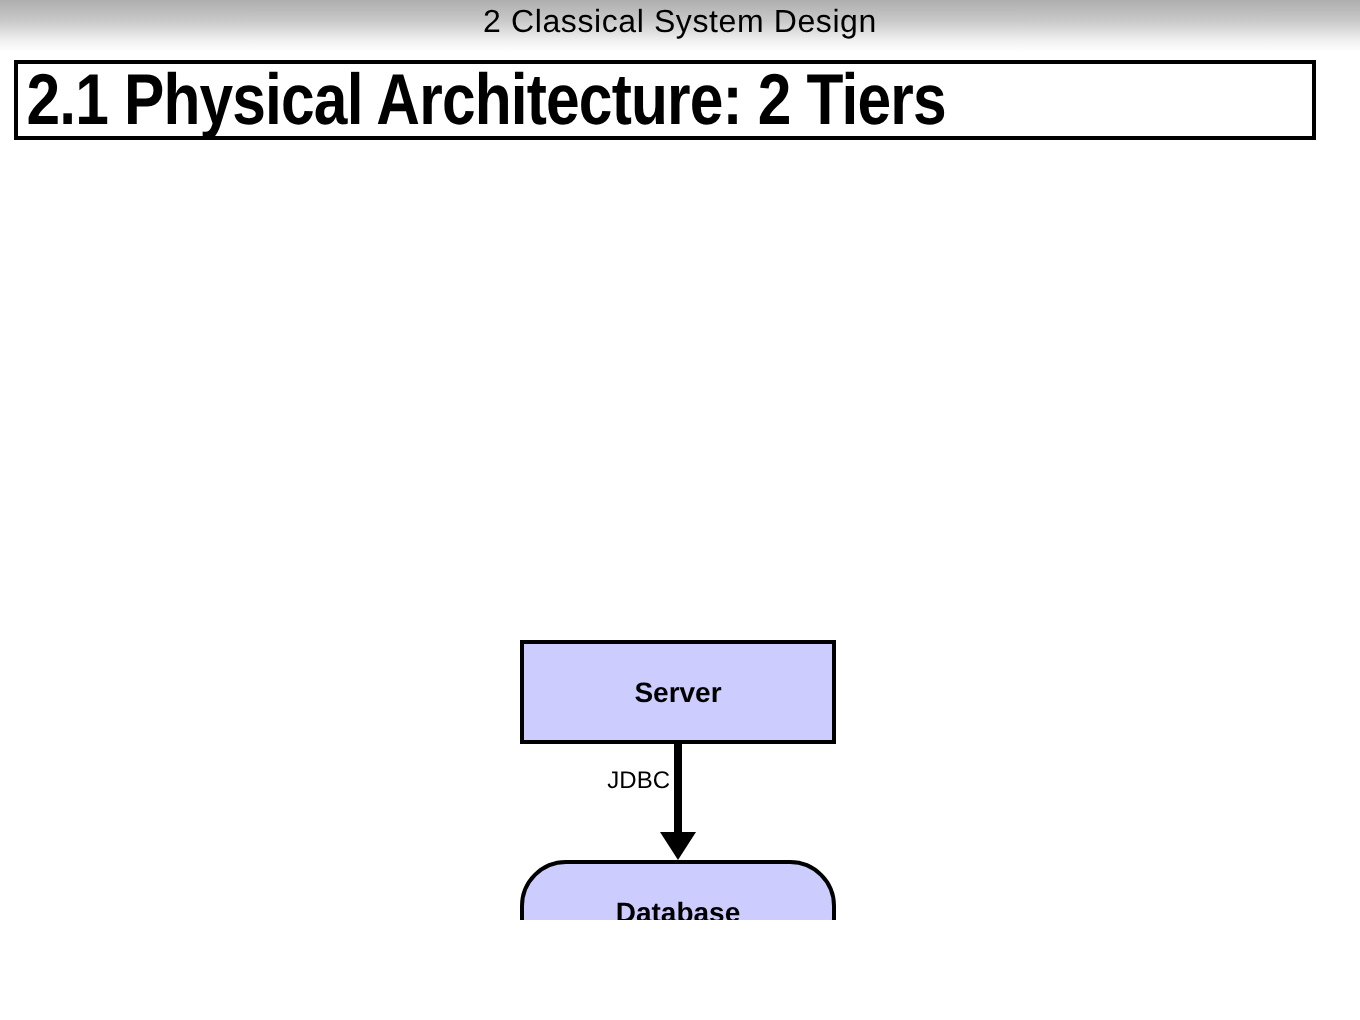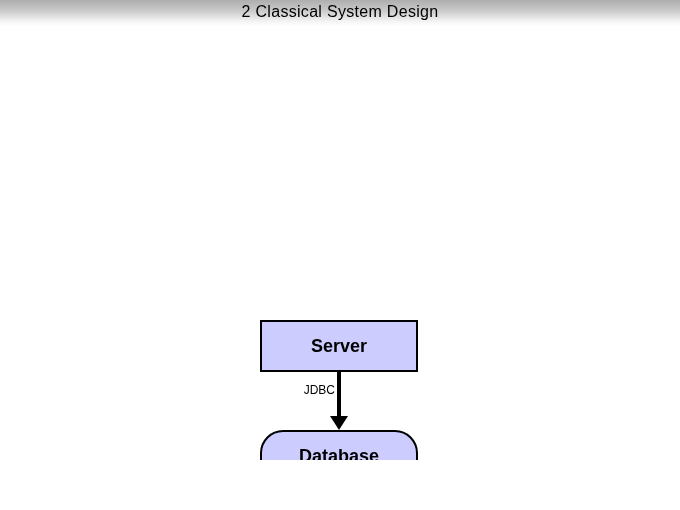--- a/index.html
+++ b/index.html
@@ -70,21 +70,21 @@
     height: 52px;
     box-sizing: border-box;
     border: 2px solid #000000;
     display: flex;
     flex-direction: column;
     justify-content: center;
     align-items: center;
     text-align: center;
   }
   .node-line {
-    font-size: 18px;
+    font-size: 14px;
     font-weight: bold;
     line-height: 23px;
     white-space: nowrap;
   }
   .node-server { left: 260px; top: 320px; }
   .node-database { left: 260px; top: 430px; border-radius: 23px; }
 
   
   .arrow-line {
     position: absolute;
@@ -120,20 +120,23 @@
 </style>
 </head>
 <body>
 
 <div class="slide">
 
   <div class="header-bar">
     <span class="header-text">2 Classical System Design</span>
   </div>
 
+  <div class="title-box">
+    <span class="title-text">2.1 Physical Architecture: 2 Tiers</span>
+  </div>
 
   <div class="diagram">
 
     <div class="node node-server" style="background-color: rgb(204, 204, 255);">
       <span class="node-line">Server</span>
     </div>
 
     <span class="edge-label">JDBC</span>
 
     <div class="arrow-line"></div>

